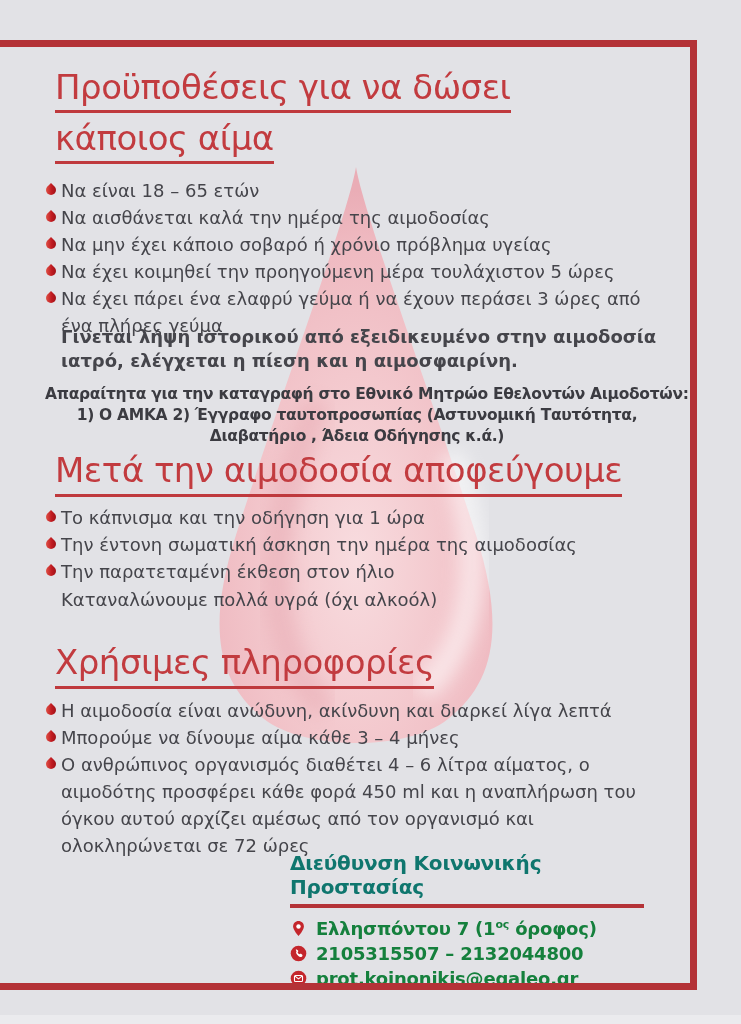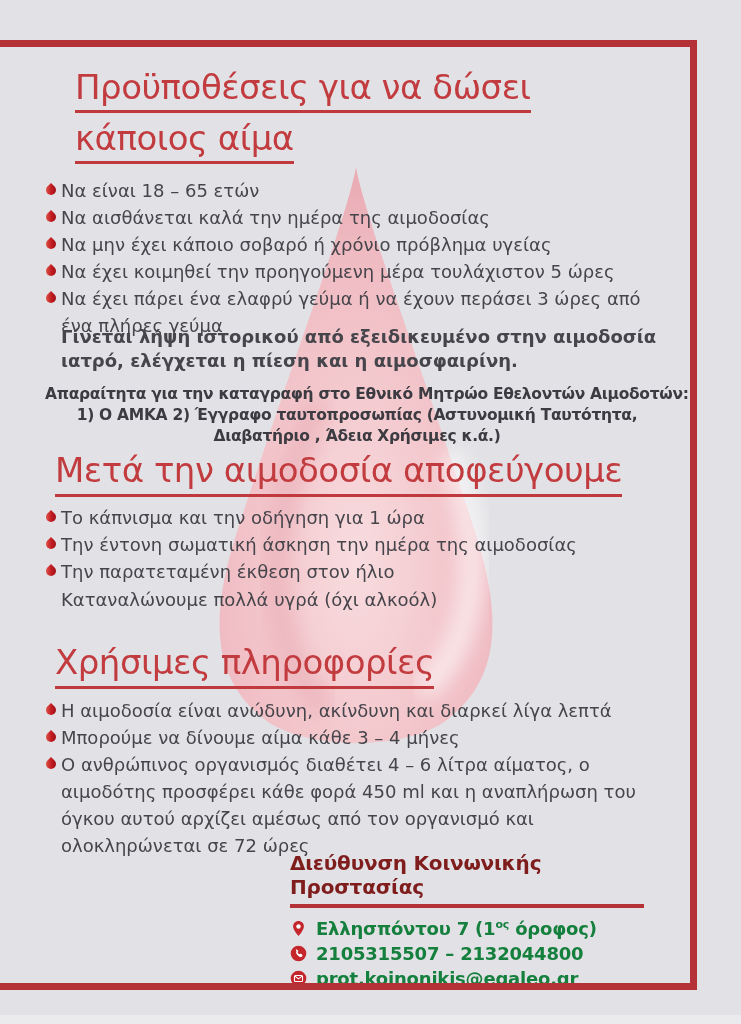--- a/index.html
+++ b/index.html
@@ -18,39 +18,39 @@
     border:7px solid #b43237; pointer-events:none; z-index:3;
   }
   
   .watermark { position:absolute; left:196px; top:163px; width:322px; height:600px; z-index:1; }
   .content { position:absolute; inset:0; z-index:2; }
 
   .abs { position:absolute; left:45px; width:624px; }
 
   .h-line { display:inline-block; border-bottom:3px solid #bf393d; padding-bottom:7px; }
   .heading { margin-left:10px; color:#c23b3f; font-size:34px; font-weight:400; line-height:1.0; letter-spacing:-0.5px; }
-  .h1-line { display:block; margin-bottom:8px;margin-left:20px; }
+  .h1-line { display:block; margin-bottom:8px; }
   .h1-line span { display:inline-block; border-bottom:3px solid #bf393d; padding-bottom:6px; }
 
   ul.blist { list-style:none; margin:0; padding:0; }
   ul.blist li { display:flex; align-items:flex-start; min-height:27px; line-height:27px;
                 font-size:18px; color:#45454b; }
   .drop-wrap { flex:0 0 16px; height:27px; position:relative; }
   .drop-shape {
     position:absolute; left:1px; top:8px; width:10px; height:10px;
     background:linear-gradient(135deg,#e2574b 10%,#c01a20 55%,#8f0f15 100%);
     border-radius:50% 0 50% 50%; transform:rotate(-45deg);
   }
   .note { padding-left:16px; font-size:18px; line-height:24px; color:#45454b; }
   .regnote { text-align:center; color:#3b3b41; font-weight:bold; font-size:15.5px;
              line-height:21px; letter-spacing:-0.3px; }
   .regnote div { white-space:nowrap; }
 
   .footer { position:absolute; left:290px; top:851px; width:354px; }
-  .footer-heading { color:#7f1d1d; font-weight:bold; font-size:20px; line-height:24px; letter-spacing:-0.2px; }
+  .footer-heading { color:#0f766e; font-weight:bold; font-size:20px; line-height:24px; letter-spacing:-0.2px; }
   .footer-bar { height:4px; background:#b43237; margin-top:5px; margin-bottom:8px; }
   .footer-row { display:flex; align-items:center; height:25px; }
   .footer-row .ficon { flex:0 0 17px; height:17px; margin-right:9px; }
   .footer-row .ftext { font-weight:bold; font-size:18px; color:#15803d; letter-spacing:-0.2px; white-space:nowrap; }
   sup { font-size:11px; }
 </style>
 </head>
 <body>
 
 <div class="page">
@@ -110,21 +110,21 @@
           </span>
         <span>Να έχει πάρει ένα ελαφρύ γεύμα ή να έχουν περάσει 3 ώρες από ένα πλήρες γεύμα</span>
         </li>
     </ul>
 
     <div class="abs note" style="top:325px;font-weight:bold;">Γίνεται λήψη ιστορικού από εξειδικευμένο στην αιμοδοσία ιατρό, ελέγχεται η πίεση και η αιμοσφαιρίνη.</div>
 
     <div class="abs regnote" style="top:384px;">
       <div>Απαραίτητα για την καταγραφή στο Εθνικό Μητρώο Εθελοντών Αιμοδοτών:</div>
       <div>1) Ο ΑΜΚΑ 2) Έγγραφο ταυτοπροσωπίας (Αστυνομική Ταυτότητα,</div>
-      <div>Διαβατήριο , Άδεια Χρήσιμες κ.ά.)</div>
+      <div>Διαβατήριο , Άδεια Οδήγησης κ.ά.)</div>
     </div>
 
     <div class="abs heading" style="top:453px;">
       <span class="h-line">Μετά την αιμοδοσία αποφεύγουμε</span>
     </div>
 
     <ul class="blist abs" style="top:504px;">
       <li>
         <span class="drop-wrap">
             <span class="drop-shape"></span>

